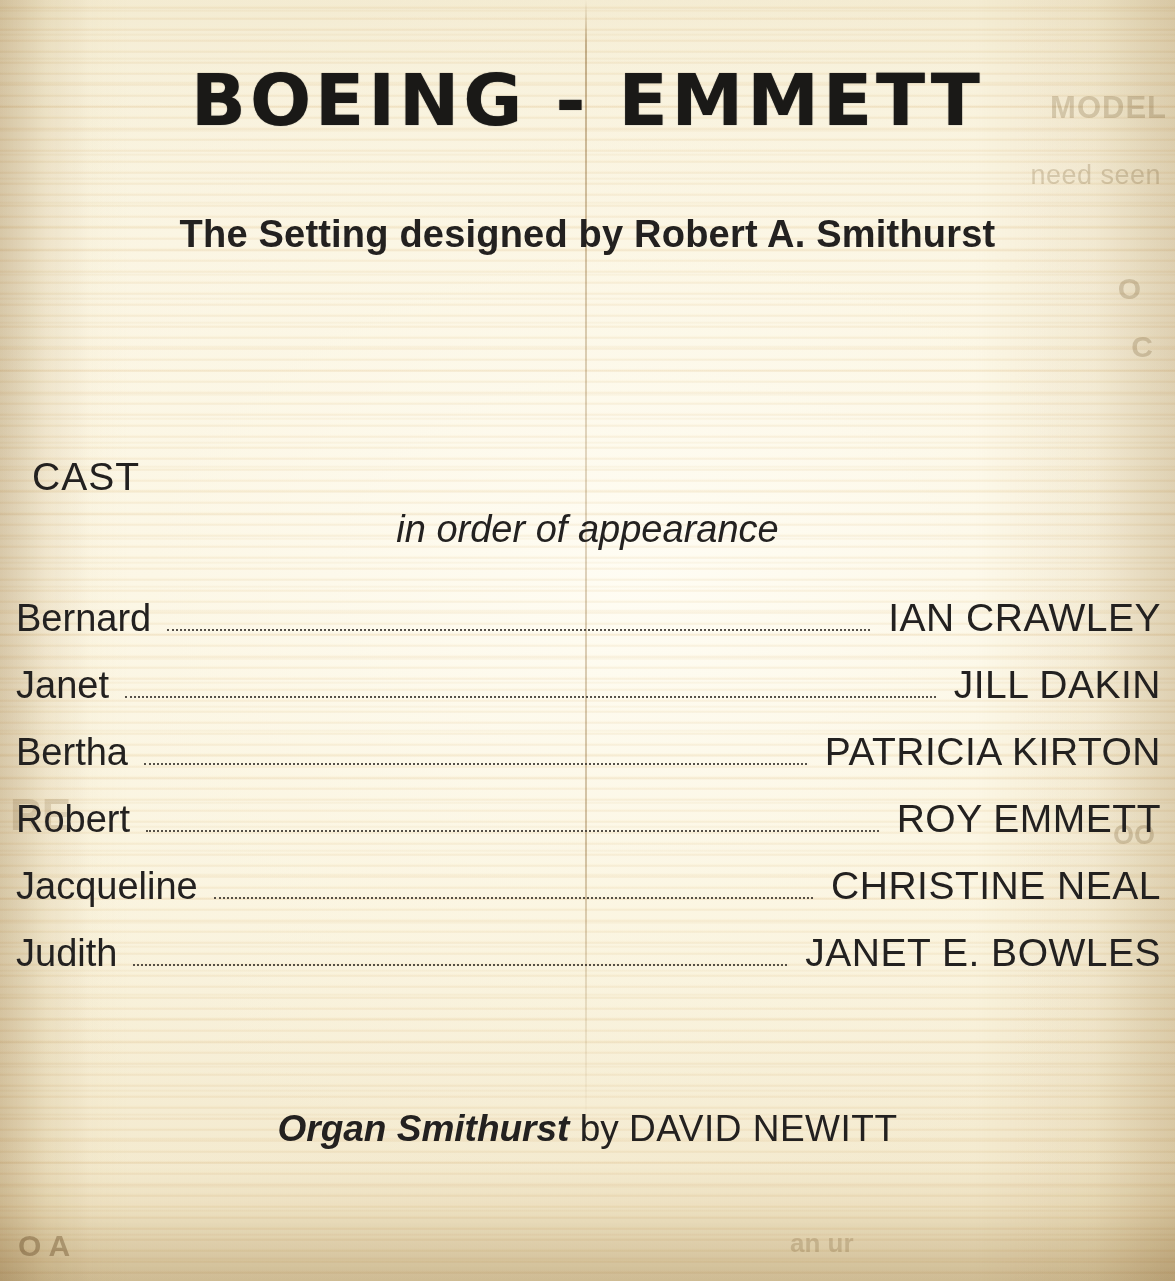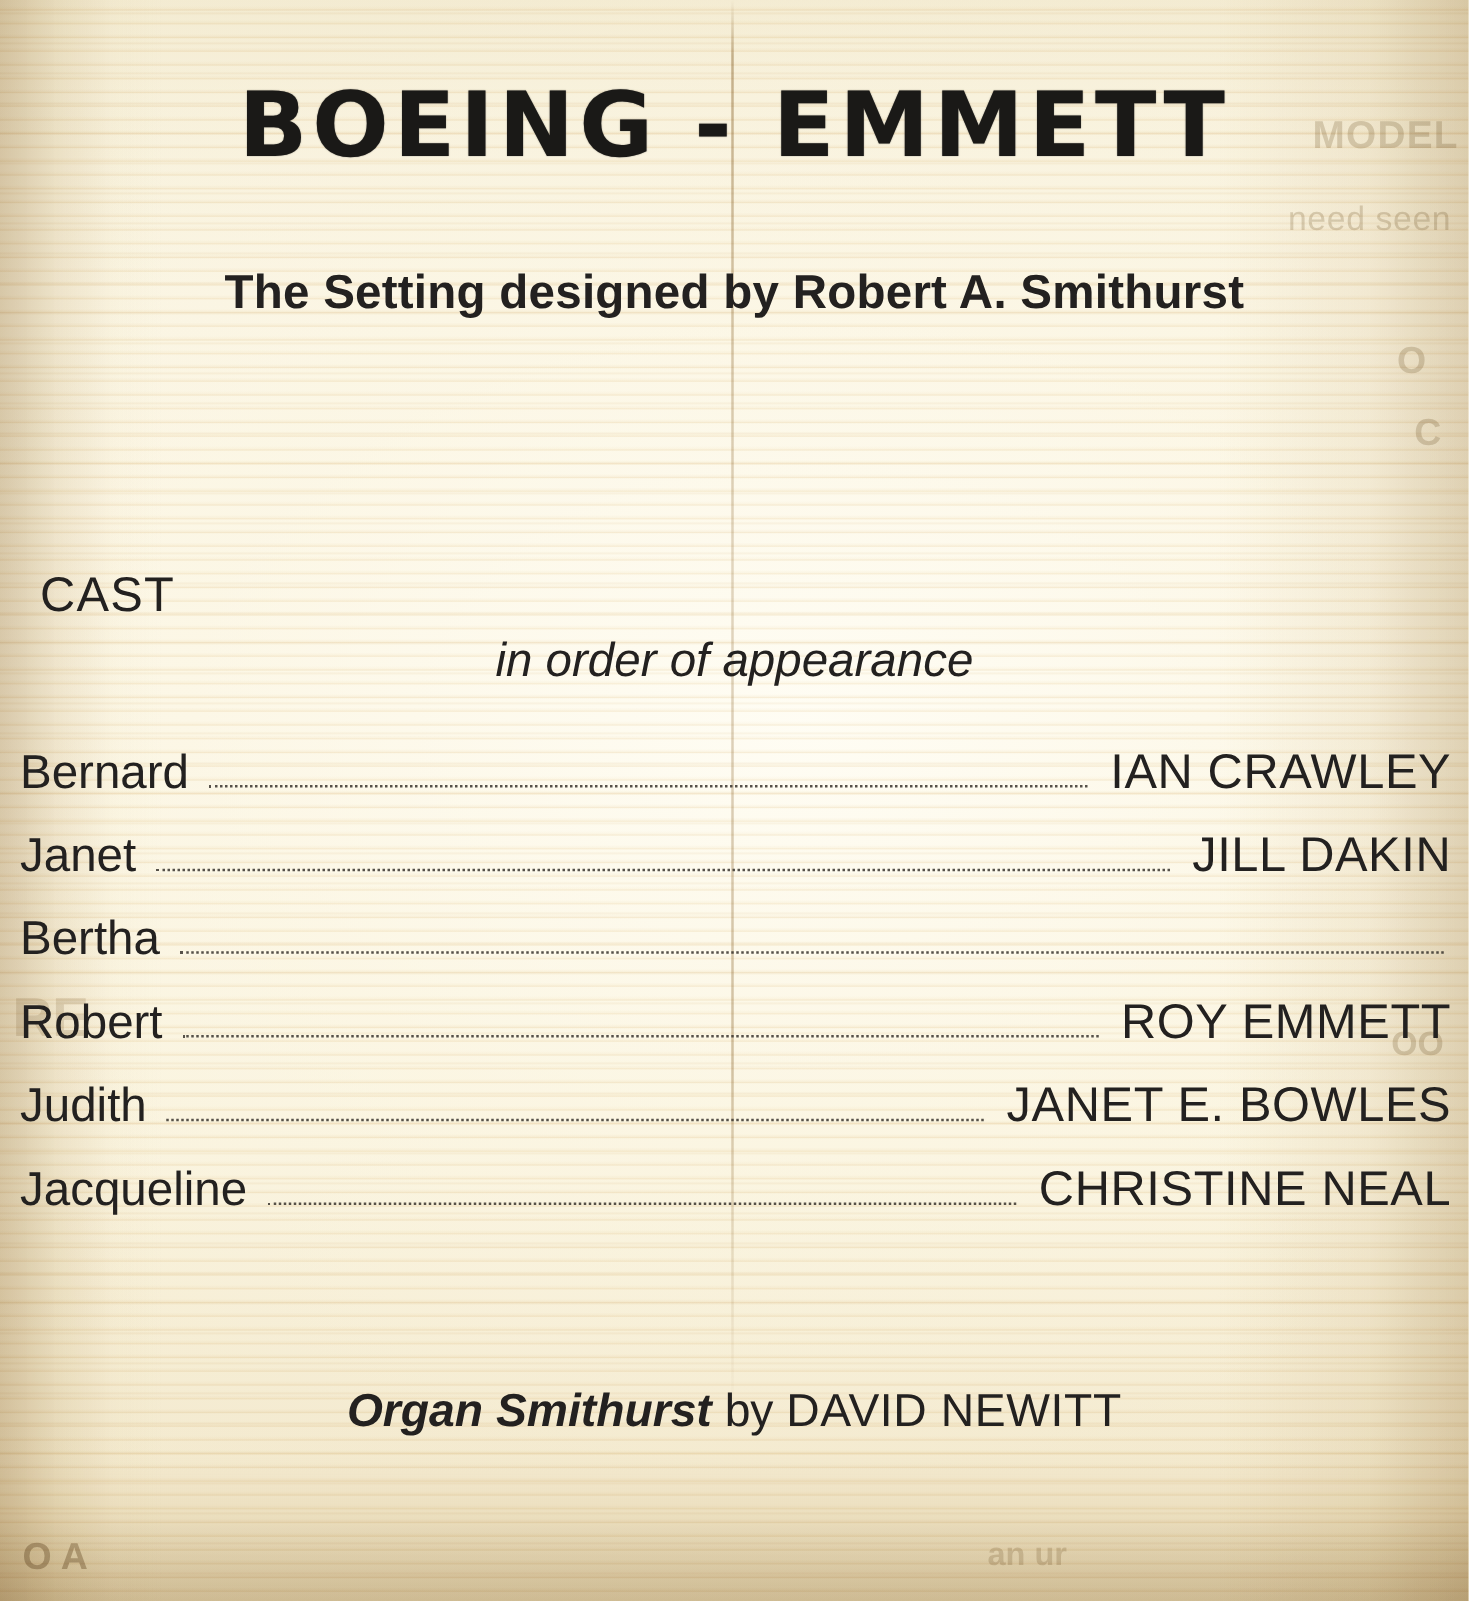--- a/index.html
+++ b/index.html
@@ -242,38 +242,39 @@
 
       <div class="cast-row">
         <span class="role">Janet</span>
         <span class="dots"></span>
         <span class="actor">JILL DAKIN</span>
       </div>
 
       <div class="cast-row">
         <span class="role">Bertha</span>
         <span class="dots"></span>
+        <span class="actor">PATRICIA KIRTON</span>
       </div>
 
       <div class="cast-row">
         <span class="role">Robert</span>
         <span class="dots"></span>
         <span class="actor">ROY EMMETT</span>
       </div>
 
       <div class="cast-row">
+        <span class="role">Jacqueline</span>
+        <span class="dots"></span>
+        <span class="actor">CHRISTINE NEAL</span>
+      </div>
+
+      <div class="cast-row">
         <span class="role">Judith</span>
         <span class="dots"></span>
         <span class="actor">JANET E. BOWLES</span>
-      </div>
-
-      <div class="cast-row">
-        <span class="role">Jacqueline</span>
-        <span class="dots"></span>
-        <span class="actor">CHRISTINE NEAL</span>
       </div>
 
     </div>
 
     <div class="organ">
       <span class="it">Organ Smithurst</span><span class="rm"> by </span><span class="nm">DAVID NEWITT</span>
     </div>
 
   </div>
 </div>

